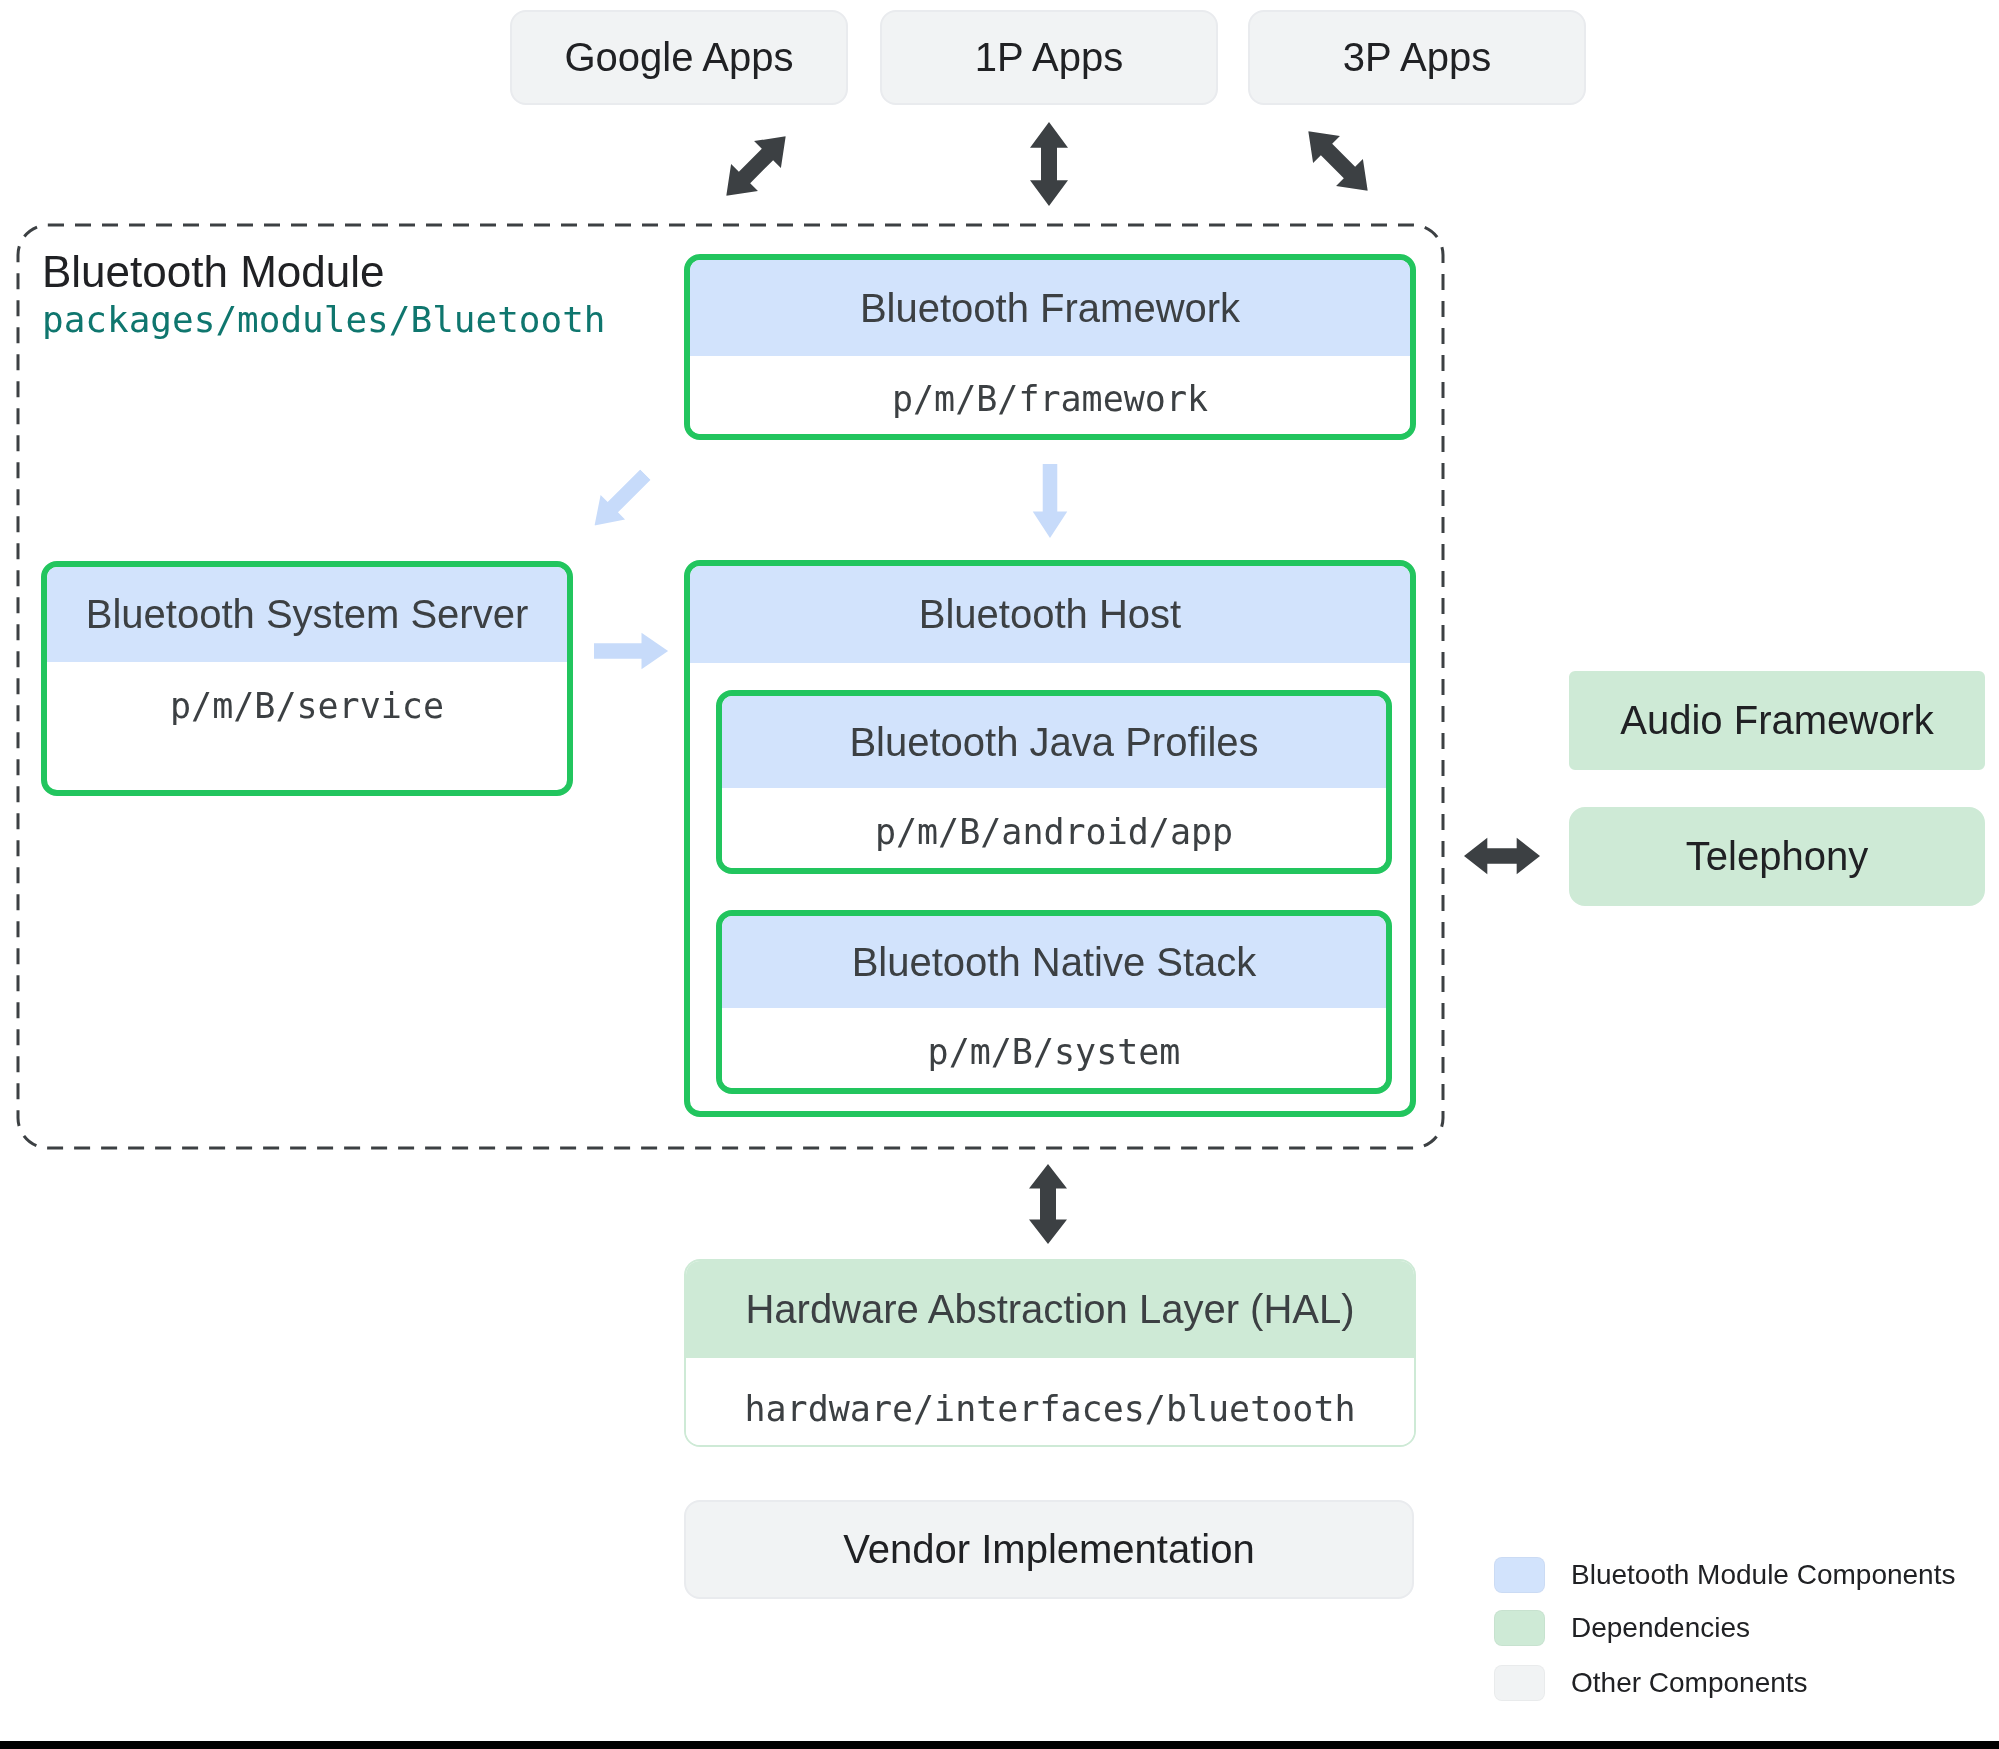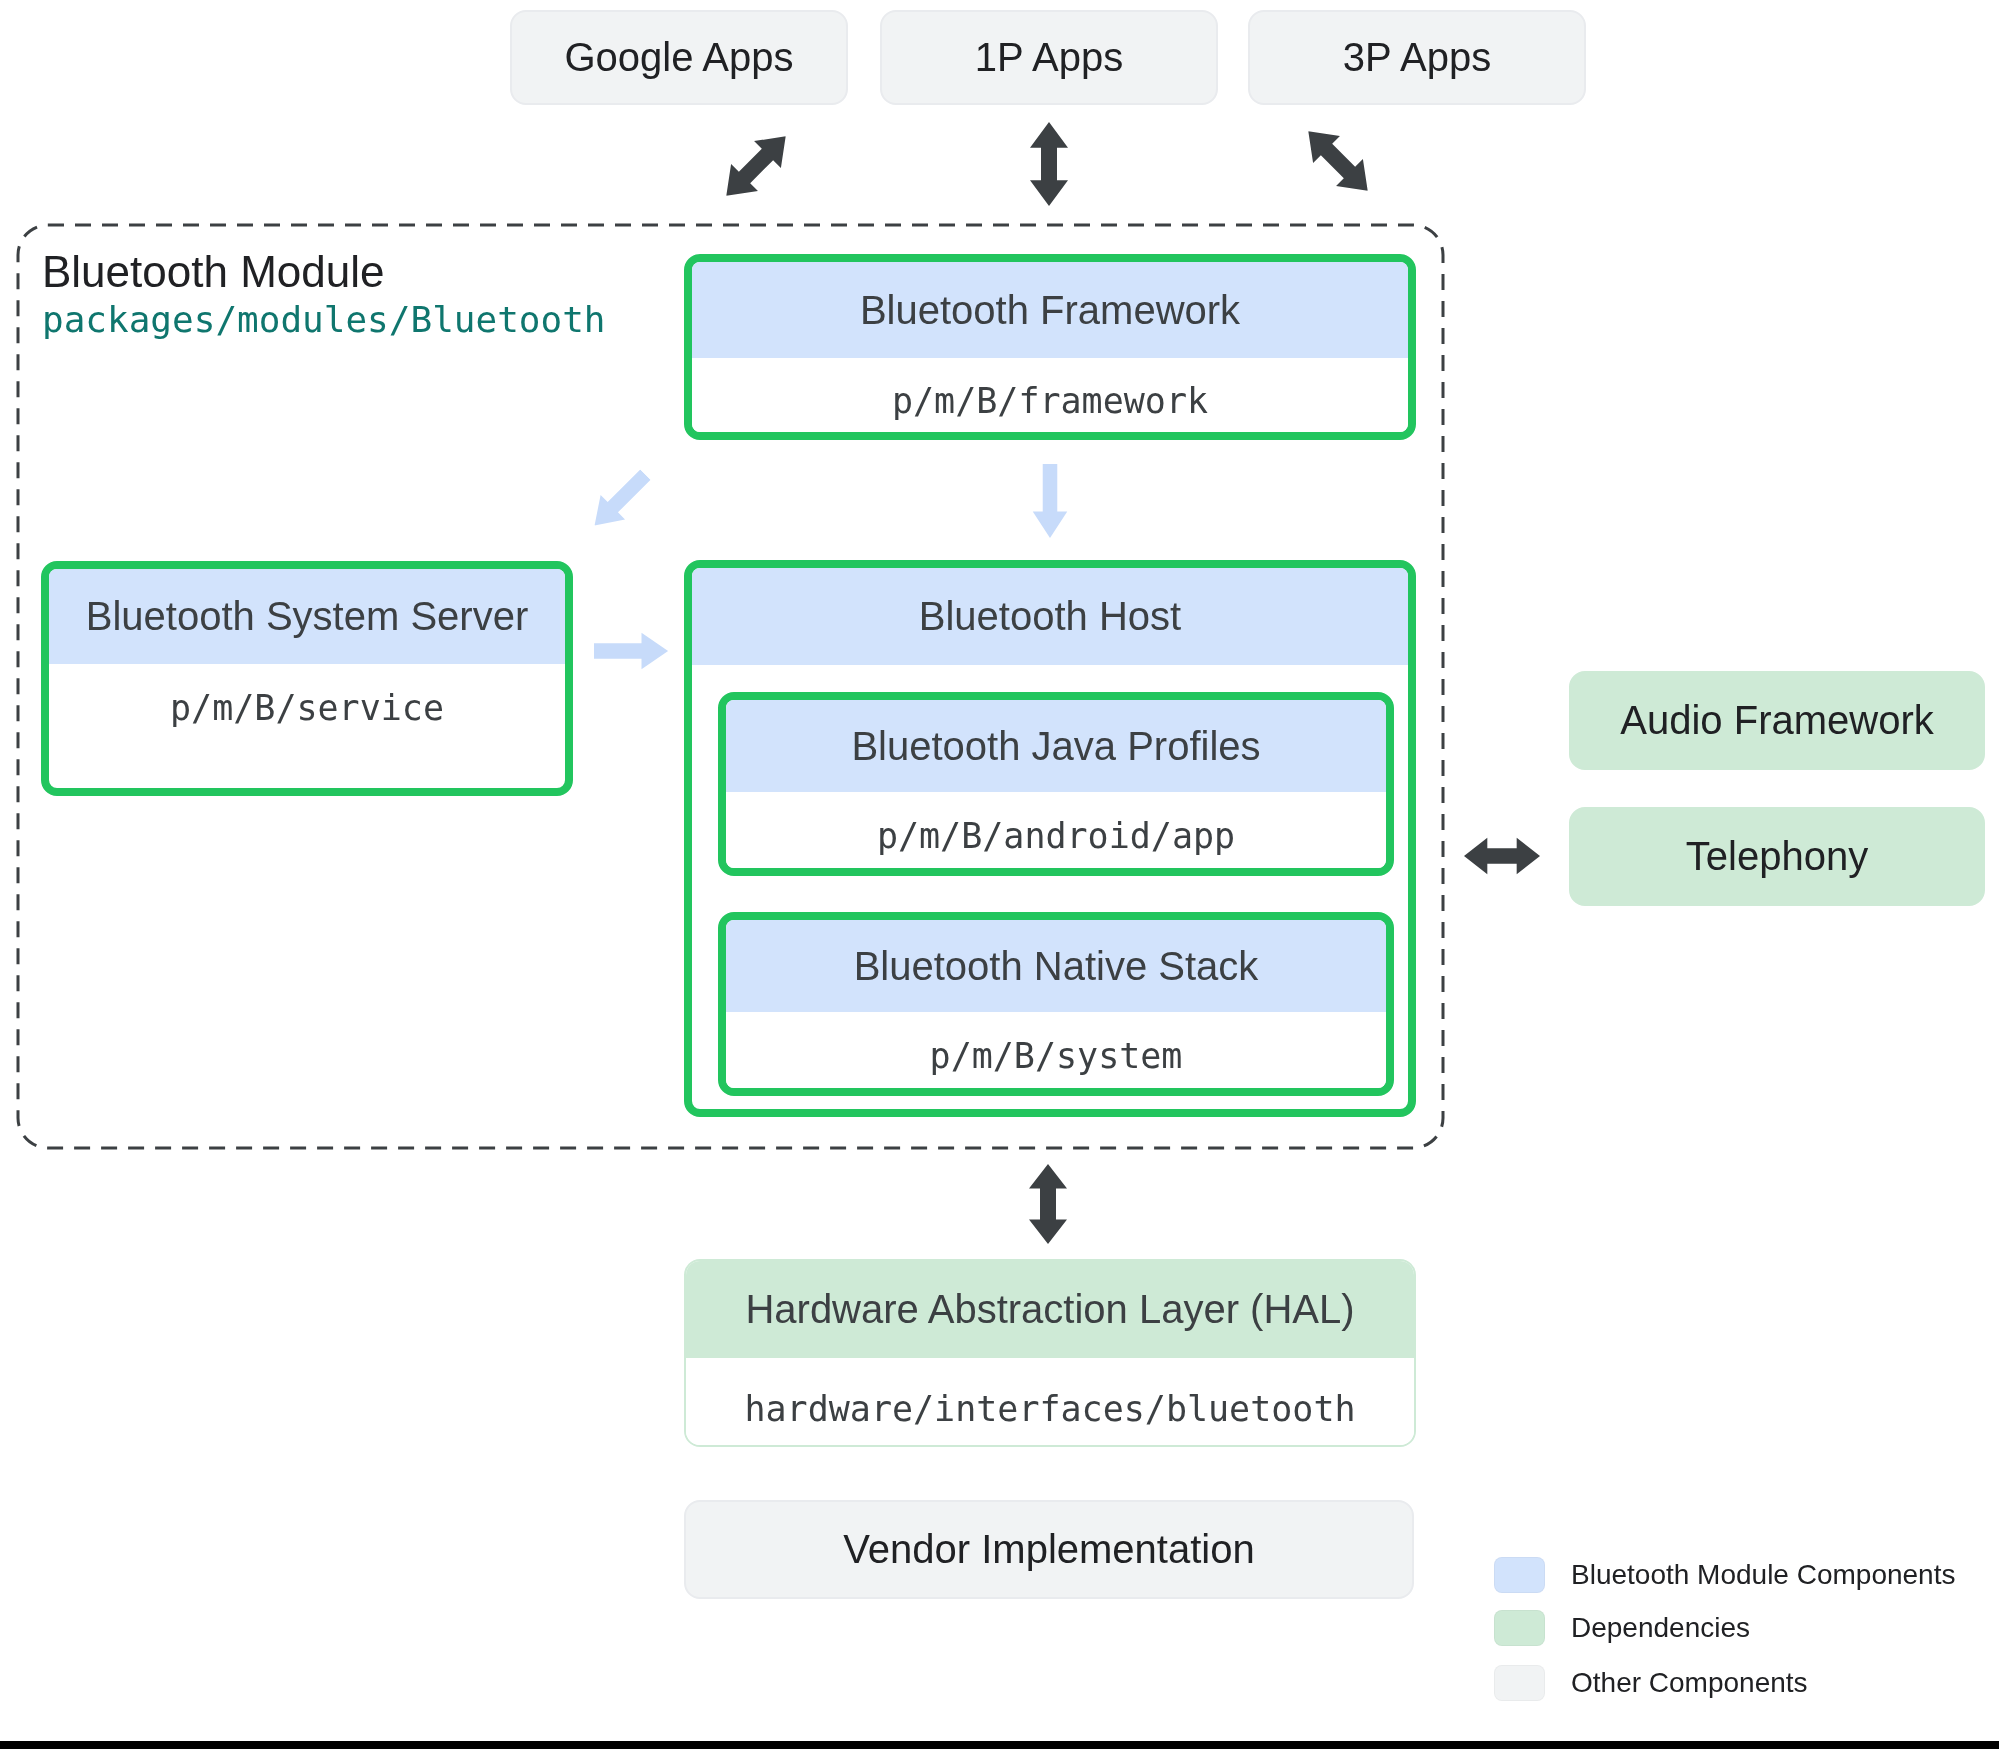--- a/index.html
+++ b/index.html
@@ -19,21 +19,21 @@
     font-size:40px;color:#202124;
     text-align:center;
   }
   .gray{background:#f1f3f4;border:2px solid #e9ebee;}
   .green{background:#ceead6;border:2px solid #ceead6;}
 
   
   .card{
     border-radius:16px;overflow:hidden;background:#ffffff;
   }
-  .card.blue{border:8px solid #22c55e;}
+  .card.blue{border:6px solid #22c55e;}
   .card.greenb{border:2px solid #ceead6;}
   .card-header{
     display:flex;align-items:center;justify-content:center;
     font-size:40px;color:#3c4043;
   }
   .card.blue .card-header{background:#d2e3fc;}
   .card.greenb .card-header{background:#ceead6;}
   .card-body{
     display:flex;align-items:center;justify-content:center;
     font-family:"DejaVu Sans Mono", monospace;
@@ -138,21 +138,21 @@
       <div class="card-header" style="height:92px;">Bluetooth Java Profiles</div>
       <div class="card-body" style="height:88px;">p/m/B/android/app</div>
     </div>
 
     <div class="abs card blue" style="left:26px;top:344px;width:676px;height:184px;">
       <div class="card-header" style="height:92px;">Bluetooth Native Stack</div>
       <div class="card-body" style="height:88px;">p/m/B/system</div>
     </div>
   </div>
 
-  <div class="abs pillbox green" style="left:1569px;top:671px;width:416px;height:99px;">
+  <div class="abs pillbox green" style="left:1569px;top:671px;width:416px;height:99px;border-radius:6px;">
     <span>Audio Framework</span>
   </div>
   <div class="abs pillbox green" style="left:1569px;top:807px;width:416px;height:99px;">
     <span>Telephony</span>
   </div>
 
   <div class="abs" style="left:1464px;top:835px;width:76px;height:42px;">
     <svg width="76" height="42" viewBox="0 0 88 44" preserveAspectRatio="none">
       <path class="arrow-dark" d="M0 22 L27 3 L27 14 L61 14 L61 3 L88 22 L61 41 L61 30 L27 30 L27 41 Z"></path>
     </svg>

